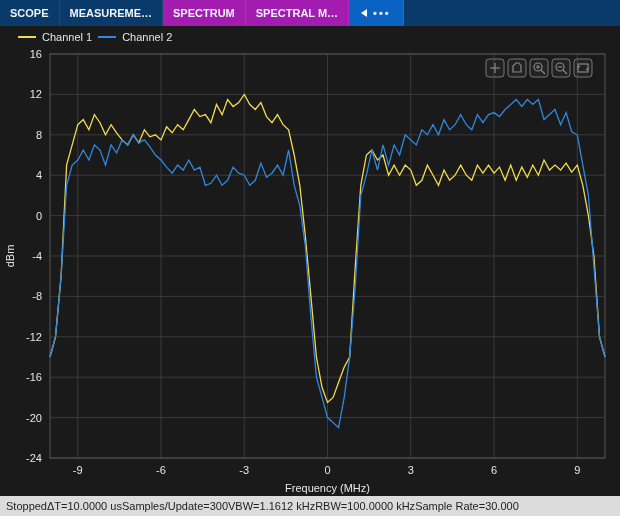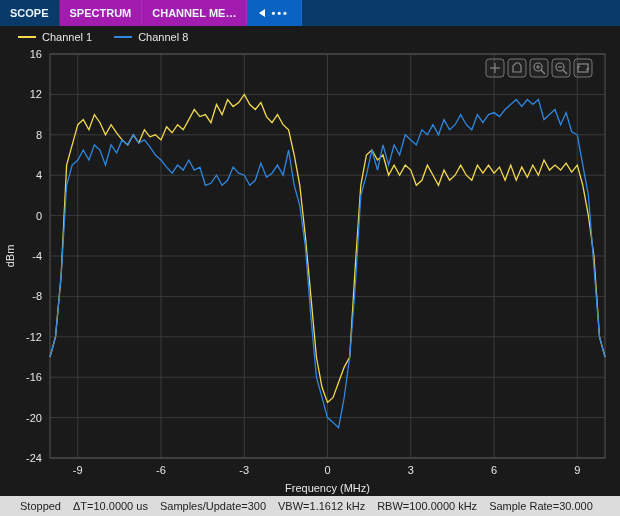--- a/index.html
+++ b/index.html
@@ -43,21 +43,21 @@
     border-bottom: 4px solid transparent;
     border-right: 6px solid #fff;
     margin-right: 6px;
   }
   .legendbar {
     height: 22px;
     background: #1a1a1a;
     display: flex;
     align-items: center;
     padding-left: 18px;
-    gap: 22px;
+    gap: 6px;
     color: #e6e6e6;
     font-size: 11px;
   }
   .legend-item { display: flex; align-items: center; gap: 6px; }
   .swatch { width: 18px; height: 2px; }
   .chartwrap {
     position: absolute;
     top: 48px;
     left: 0;
     right: 0;
@@ -73,47 +73,47 @@
     position: absolute;
     bottom: 0;
     left: 0;
     right: 0;
     height: 20px;
     background: #dcdcdc;
     color: #222;
     font-size: 11px;
     display: flex;
     align-items: center;
-    padding: 0 20px;
-    gap: 12px;
+    padding: 0 6px;
     white-space: nowrap;
     overflow: hidden;
   }
 </style>
 </head>
 <body>
 
 <div class="tabbar">
   <div class="tab dark">SCOPE</div>
+  <div class="tab dark">MEASUREME…</div>
   <div class="tab light">SPECTRUM</div>
-  <div class="tab light">CHANNEL ME…</div>
+  <div class="tab light">SPECTRAL M…</div>
   <div class="tab overflow">
     <span class="chev"></span>
     <span>•••</span>
   </div>
 </div>
 
 <div class="legendbar">
   <div class="legend-item">
     <span class="swatch" id="sw1" style="background: rgb(242, 217, 78);"></span>
     <span>Channel 1</span>
   </div>
   <div class="legend-item">
     <span class="swatch" id="sw2" style="background: rgb(47, 135, 224);"></span>
-    <span>Channel 8</span>
+    <span>Channel 2</span>
   </div>
 </div>
 
 <div class="chartwrap">
   <svg class="chart" id="chart" width="620" height="448">
       <line x1="77.75" x2="77.75" y1="6" y2="410" stroke="#3a3a3a" stroke-width="1"></line>
       <text x="77.75" y="426" text-anchor="middle" class="tick-label">-9</text>
       <line x1="161" x2="161" y1="6" y2="410" stroke="#3a3a3a" stroke-width="1"></line>
       <text x="161" y="426" text-anchor="middle" class="tick-label">-6</text>
       <line x1="244.25" x2="244.25" y1="6" y2="410" stroke="#3a3a3a" stroke-width="1"></line>

